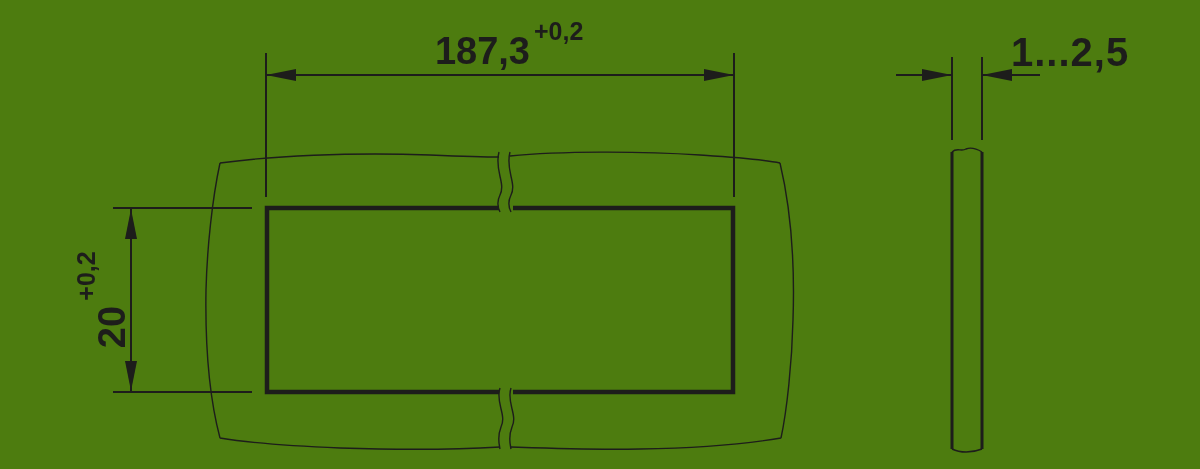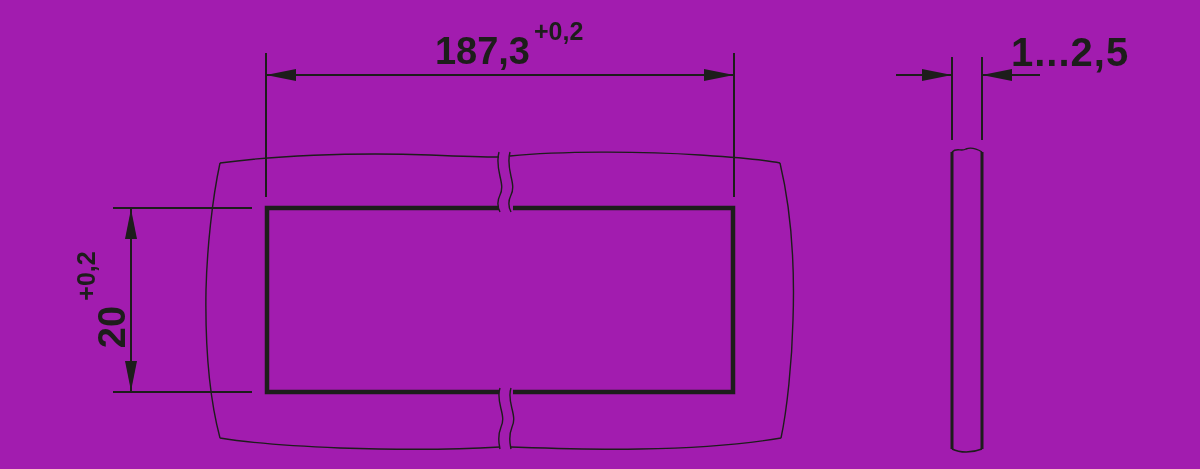--- a/index.html
+++ b/index.html
@@ -1,20 +1,20 @@
 <!DOCTYPE html>
 <html><head>
 <meta charset="utf-8">
 <style>
   html, body { margin: 0; padding: 0; background: #ffffff; }
   .canvas {
     position: relative;
     width: 1200px;
     height: 469px;
-    background: #a21caf;
+    background: #4d7c0f;
     overflow: hidden;
   }
   svg { display: block; }
   .dim-text {
     font-family: "Liberation Sans", "DejaVu Sans", sans-serif;
     font-weight: 700;
     font-size: 38px;
   }
   .dim-text-lg {
     font-family: "Liberation Sans", "DejaVu Sans", sans-serif;

